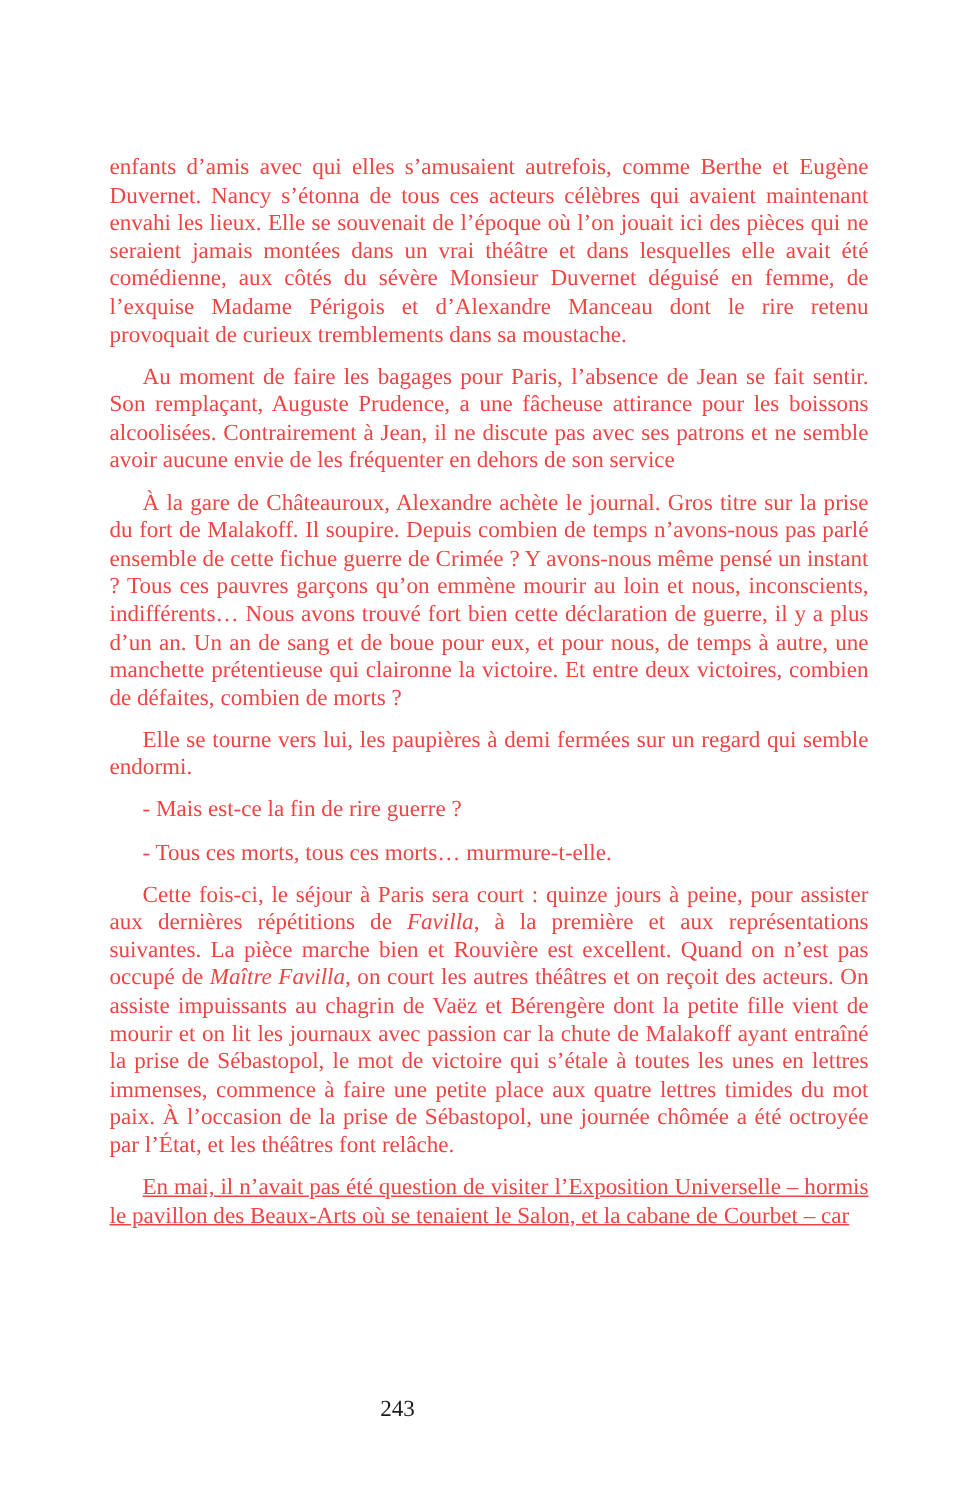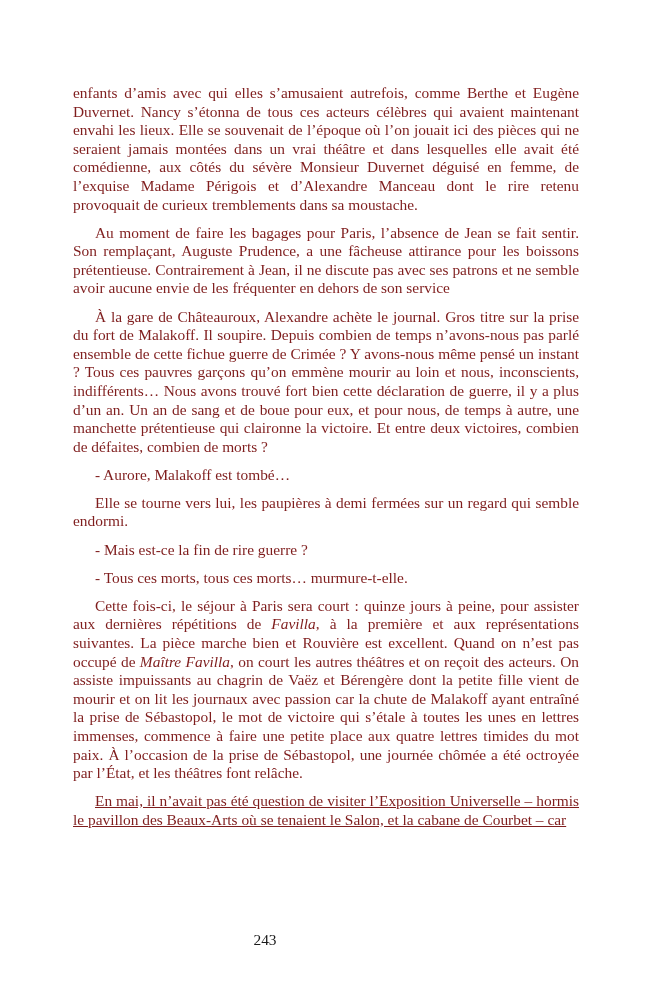--- a/index.html
+++ b/index.html
@@ -1,25 +1,25 @@
 <!DOCTYPE html>
 <html><head>
   <meta charset="utf-8">
   <style>
     html, body { margin: 0; padding: 0; background: #ffffff; }
     body { width: 650px; height: 1007px; position: relative; overflow: hidden; }
     .page {
       position: absolute;
       left: 73px;
-      top: 84px;
+      top: 103px;
       width: 506px;
       font-family: "Liberation Serif", "DejaVu Serif", serif;
       font-size: 15.4px;
       line-height: 18.6px;
-      color: #7f1d1d;
+      color: #ef4444;
     }
     .page p {
       margin: 0 0 9.5px 0;
       text-align: justify;
       text-indent: 22px;
       hyphens: none;
     }
     .page p.first { text-indent: 0; }
     .page p:last-child { margin-bottom: 0; text-decoration: underline; }
     em { }
@@ -32,23 +32,22 @@
       font-family: "Liberation Serif", "DejaVu Serif", serif;
       font-size: 15.4px;
       color: #1a1a1a;
     }
   </style>
 </head>
 <body>
 
 <div class="page">
   <p class="first">enfants d’amis avec qui elles s’amusaient autrefois, comme Berthe et Eugène Duvernet. Nancy s’étonna de tous ces acteurs célèbres qui avaient maintenant envahi les lieux. Elle se souvenait de l’époque où l’on jouait ici des pièces qui ne seraient jamais montées dans un vrai théâtre et dans lesquelles elle avait été comédienne, aux côtés du sévère Monsieur Duvernet déguisé en femme, de l’exquise Madame Périgois et d’Alexandre Manceau dont le rire retenu provoquait de curieux tremblements dans sa moustache.</p>
-  <p>Au moment de faire les bagages pour Paris, l’absence de Jean se fait sentir. Son remplaçant, Auguste Prudence, a une fâcheuse attirance pour les boissons prétentieuse. Contrairement à Jean, il ne discute pas avec ses patrons et ne semble avoir aucune envie de les fréquenter en dehors de son service</p>
+  <p>Au moment de faire les bagages pour Paris, l’absence de Jean se fait sentir. Son remplaçant, Auguste Prudence, a une fâcheuse attirance pour les boissons alcoolisées. Contrairement à Jean, il ne discute pas avec ses patrons et ne semble avoir aucune envie de les fréquenter en dehors de son service</p>
   <p>À la gare de Châteauroux, Alexandre achète le journal. Gros titre sur la prise du fort de Malakoff. Il soupire. Depuis combien de temps n’avons-nous pas parlé ensemble de cette fichue guerre de Crimée ? Y avons-nous même pensé un instant ? Tous ces pauvres garçons qu’on emmène mourir au loin et nous, inconscients, indifférents… Nous avons trouvé fort bien cette déclaration de guerre, il y a plus d’un an. Un an de sang et de boue pour eux, et pour nous, de temps à autre, une manchette prétentieuse qui claironne la victoire. Et entre deux victoires, combien de défaites, combien de morts ?</p>
-  <p>- Aurore, Malakoff est tombé…</p>
   <p>Elle se tourne vers lui, les paupières à demi fermées sur un regard qui semble endormi.</p>
   <p>- Mais est-ce la fin de rire guerre ?</p>
   <p>- Tous ces morts, tous ces morts… murmure-t-elle.</p>
   <p><span>Cette fois-ci, le séjour à Paris sera court : quinze jours à peine, pour assister aux dernières répétitions de </span><em>Favilla</em><span>, à la première et aux représentations suivantes. La pièce marche bien et Rouvière est excellent. Quand on n’est pas occupé de </span><em>Maître Favilla</em><span>, on court les autres théâtres et on reçoit des acteurs. On assiste impuissants au chagrin de Vaëz et Bérengère dont la petite fille vient de mourir et on lit les journaux avec passion car la chute de Malakoff ayant entraîné la prise de Sébastopol, le mot de victoire qui s’étale à toutes les unes en lettres immenses, commence à faire une petite place aux quatre lettres timides du mot paix. À l’occasion de la prise de Sébastopol, une journée chômée a été octroyée par l’État, et les théâtres font relâche.</span></p>
   <p>En mai, il n’avait pas été question de visiter l’Exposition Universelle – hormis le pavillon des Beaux-Arts où se tenaient le Salon, et la cabane de Courbet – car</p>
 </div>
 
 <div class="page-number">243</div>
 
 </body></html>

